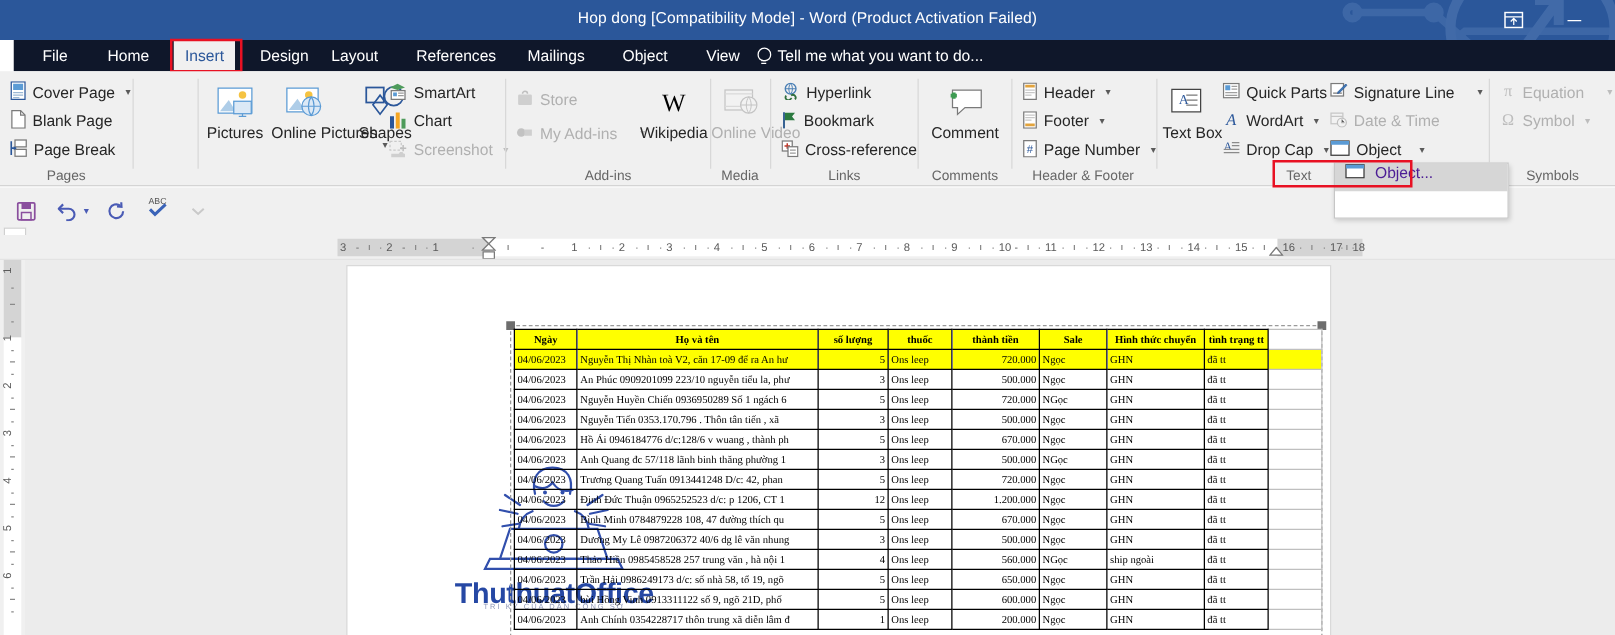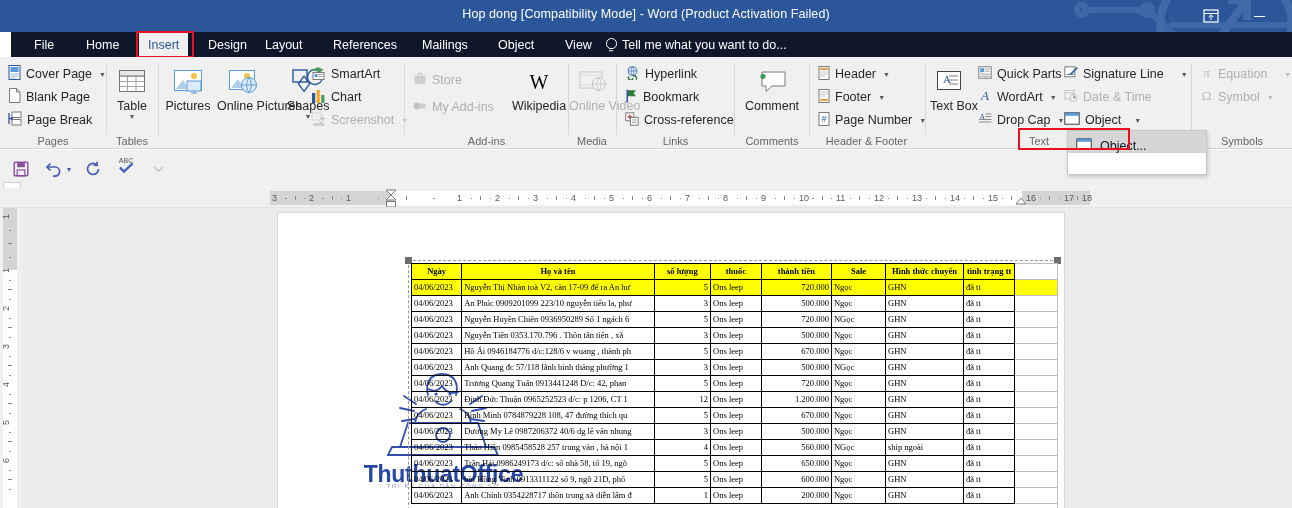--- a/index.html
+++ b/index.html
@@ -85,22 +85,22 @@
   .down-caret { display:block; font-size:7px; line-height:7px; color:#5a5a5a; }
 
   
   .icobox{ position:relative; display:inline-block; }
 
   
   .dropdown {
     position:absolute; left:1067px; top:130px; width:140px; height:45px;
     background:#fff; border:1px solid #c6c6c6; box-shadow:1px 2px 4px rgba(0,0,0,.18); z-index:40;
   }
-  .dd-item { position:relative; height:22px; display:flex; align-items:flex-end; gap:8px; padding-left:8px;
-             font-size:12.5px; color:#0f172a; }
+  .dd-item { position:relative; height:22px; display:flex; align-items:flex-start; gap:8px; padding-left:8px;
+             font-size:12.5px; color:#4c1d95; }
   .dd-item.hover { background:#d6d6d6; }
   .dd-hl { position:absolute; left:1018px; top:128px; width:112px; height:22px; border:2px solid #e81123; z-index:50; }
   .dd-shade { position:absolute; left:1130px; top:130px; width:77px; height:22px; background:#d6d6d6; z-index:39; }
 
   
   .qat { position:absolute; top:150px; left:0; width:1292px; height:38px; background:#f0f0f0; }
   .qat-btn { position:absolute; top:6px; height:26px; display:flex; align-items:center; justify-content:center; }
 
   
   .hruler {
@@ -249,34 +249,20 @@
               <path d="M1 2v11M1 7.5h4" stroke="#2b579a" stroke-width="1.3"></path>
               <path d="M3 5.8l2 1.7-2 1.7z" fill="#2b579a"></path>
             </svg>
         </span>
         <span>Page Break</span>
       </div>
       <div class="grp-label">Pages</div>
     </div>
     <div class="grp-sep" style="left:106px;"></div>
 
-    <div class="grp" style="left:107px; width:50px;">
-      <div class="big-item" style="left:0; top:8px; width:50px;">
-        <span class="ico">
-          <svg width="30" height="28" viewBox="0 0 30 28">
-              <rect x="2.5" y="2.5" width="25" height="21" fill="#fff" stroke="#6e6e6e"></rect>
-              <path d="M2.5 8h25M2.5 13.5h25M2.5 18.5h25M10.5 2.5v21M19 2.5v21" stroke="#a5a5a5"></path>
-              <rect x="2.5" y="2.5" width="25" height="5.5" fill="#e8e8e8" stroke="#6e6e6e"></rect>
-            </svg>
-        </span>
-        <span class="lbl">Table</span>
-        <span class="down-caret">▼</span>
-      </div>
-      <div class="grp-label">Tables</div>
-    </div>
     <div class="grp-sep" style="left:158px;"></div>
 
     <div class="grp" style="left:159px; width:245px;">
       <div class="big-item" style="left:2px; top:8px; width:54px;">
         <span class="ico">
           <svg width="32" height="28" viewBox="0 0 32 28">
               <rect x="2.5" y="2.5" width="27" height="20" fill="#fff" stroke="#5b9bd5"></rect>
               <circle cx="22" cy="8" r="3" fill="#f5c342"></circle>
               <path d="M4 21l7-9 5.5 9z" fill="#aecde8"></path>
               <rect x="15" y="13" width="14" height="10" fill="#dce9f6" stroke="#5b9bd5"></rect>

